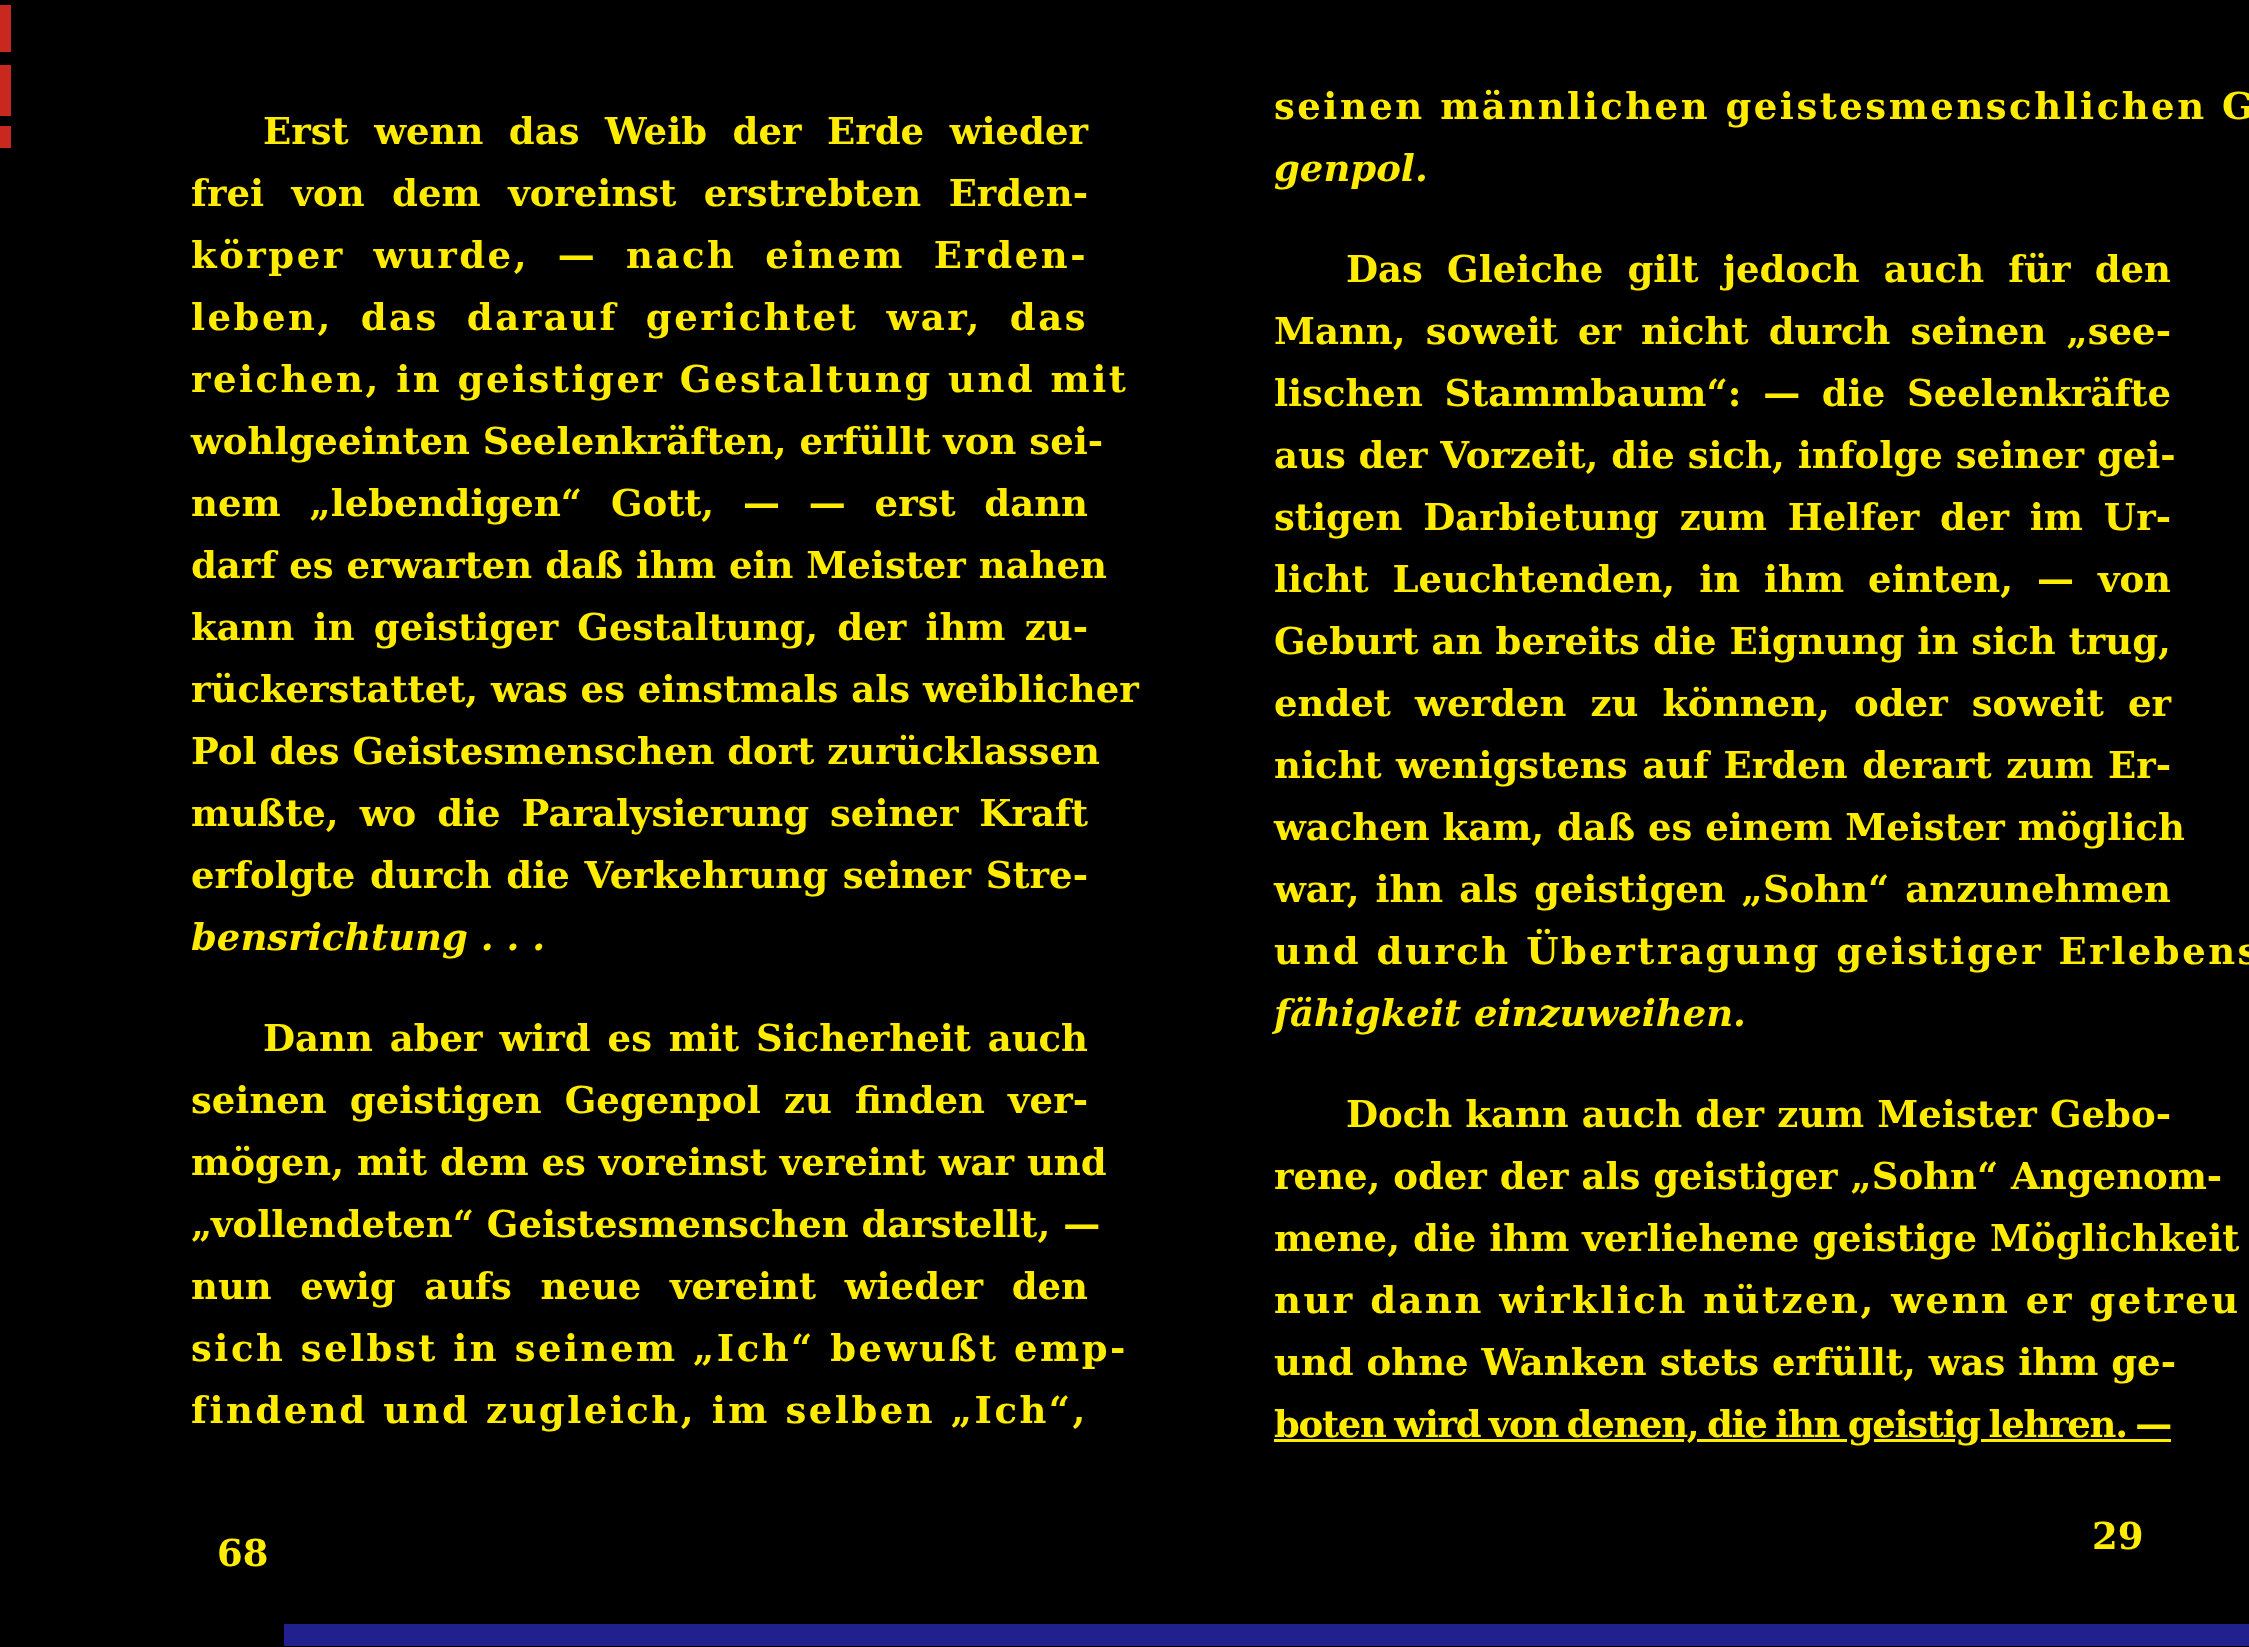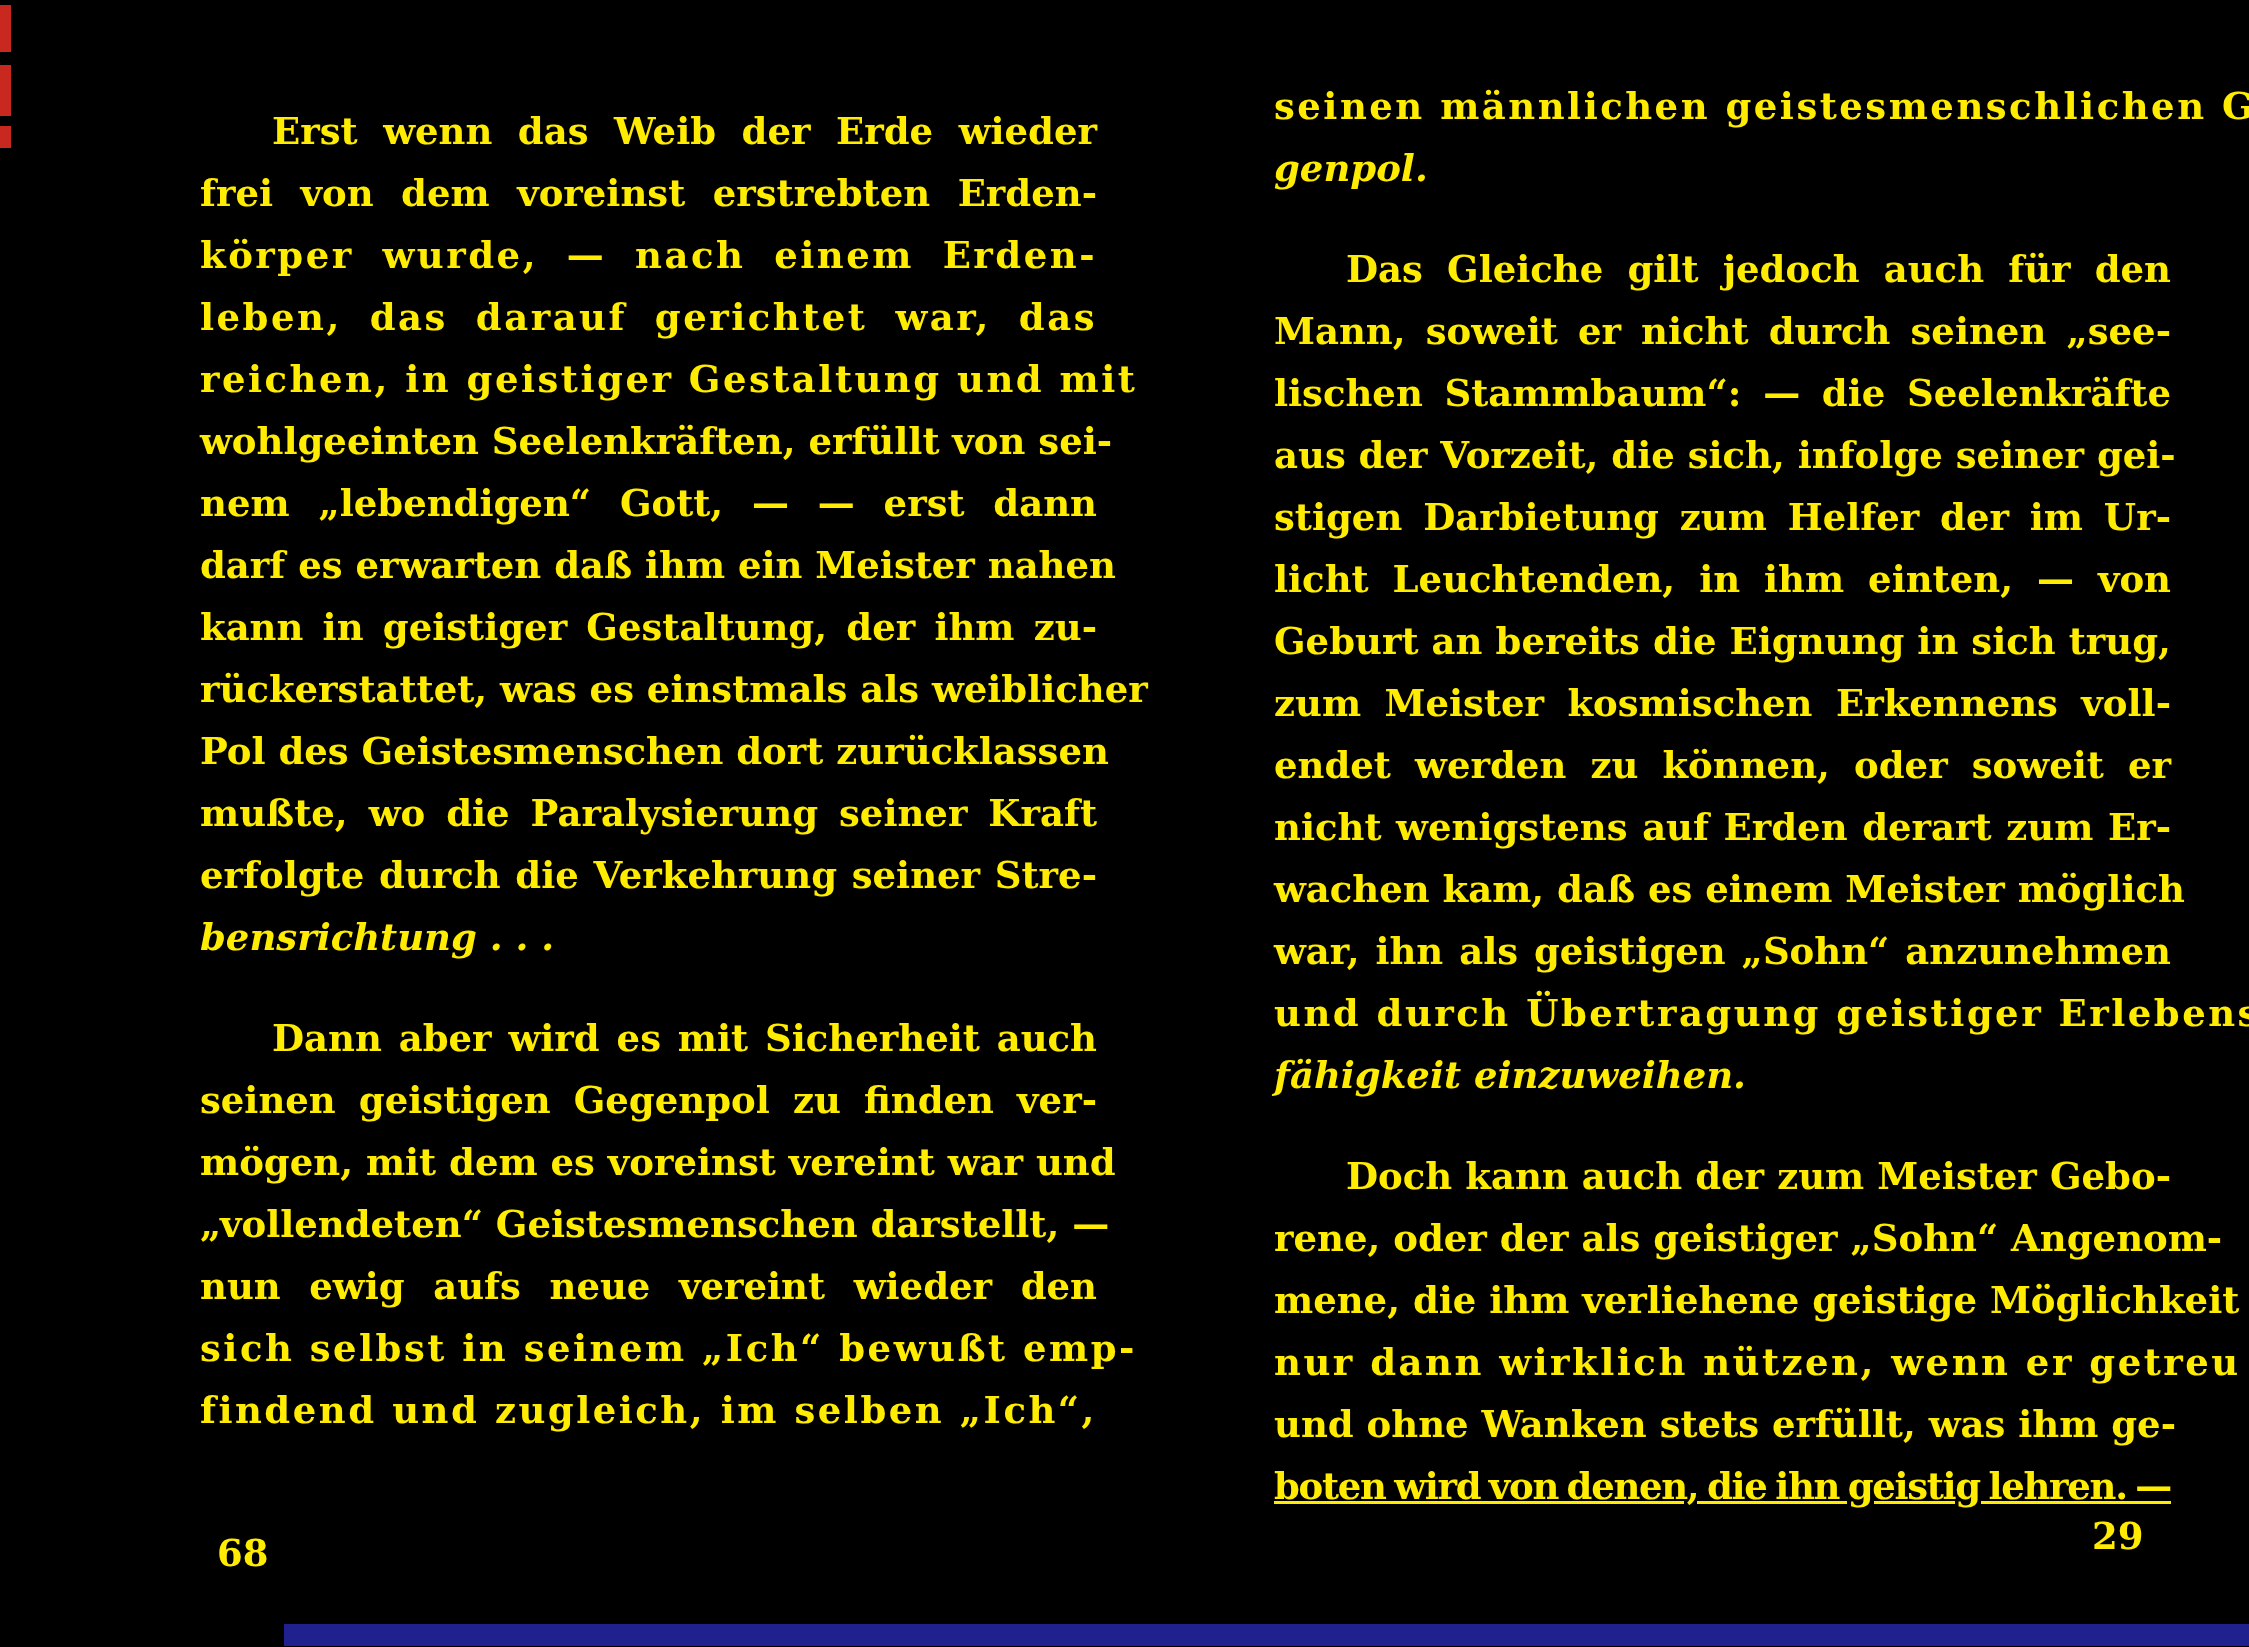--- a/index.html
+++ b/index.html
@@ -14,21 +14,21 @@
     height: 1647px;
     background: #000000;
     overflow: hidden;
     font-family: "DejaVu Serif", "Liberation Serif", serif;
     color: #ffec00;
   }
   .page {
     position: absolute;
     overflow: visible;
   }
-  #page-left  { left: 200px;  top: 100px; width: 897px; }
+  #page-left  { left: 191px;  top: 100px; width: 897px; }
   #page-right { left: 1274px; top: 75px;  width: 897px; }
 
   .paragraph { margin: 0; }
   .paragraph + .paragraph { margin-top: 39px; }
 
   .line {
     font-size: 37px;
     line-height: 62px;
     text-align: justify;
     text-align-last: justify;
@@ -112,21 +112,20 @@
         <div class="line noj">genpol.</div>
       </div>
       <div class="paragraph">
         <div class="line indent">Das Gleiche gilt jedoch auch für den</div>
         <div class="line">Mann, soweit er nicht durch seinen „see-</div>
         <div class="line">lischen Stammbaum“: — die Seelenkräfte</div>
         <div class="line">aus der Vorzeit, die sich, infolge seiner gei-</div>
         <div class="line">stigen Darbietung zum Helfer der im Ur-</div>
         <div class="line">licht Leuchtenden, in ihm einten, — von</div>
         <div class="line">Geburt an bereits die Eignung in sich trug,</div>
-        <div class="line">zum Meister kosmischen Erkennens voll-</div>
         <div class="line">endet werden zu können, oder soweit er</div>
         <div class="line">nicht wenigstens auf Erden derart zum Er-</div>
         <div class="line">wachen kam, daß es einem Meister möglich</div>
         <div class="line">war, ihn als geistigen „Sohn“ anzunehmen</div>
         <div class="line sp-wide">und durch Übertragung geistiger Erlebens-</div>
         <div class="line noj">fähigkeit einzuweihen.</div>
       </div>
       <div class="paragraph">
         <div class="line indent">Doch kann auch der zum Meister Gebo-</div>
         <div class="line">rene, oder der als geistiger „Sohn“ Angenom-</div>

